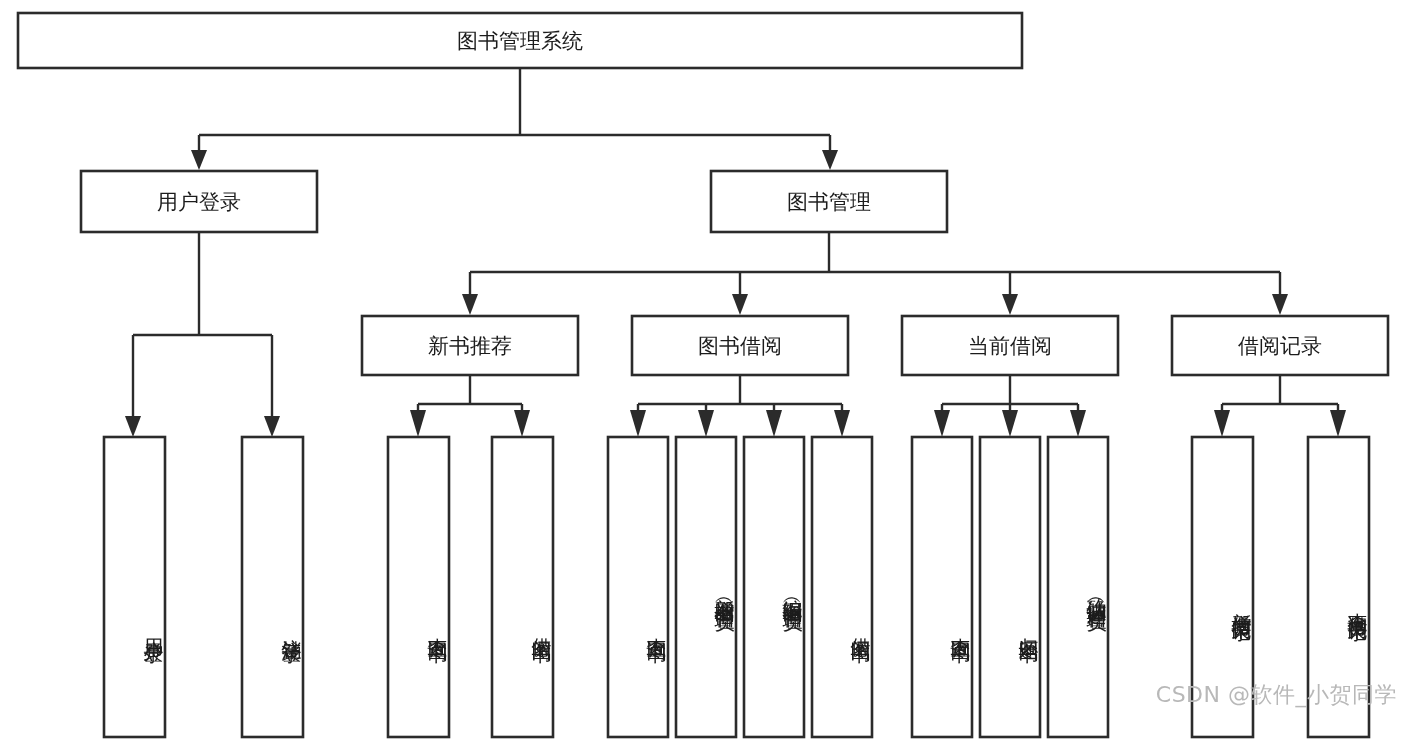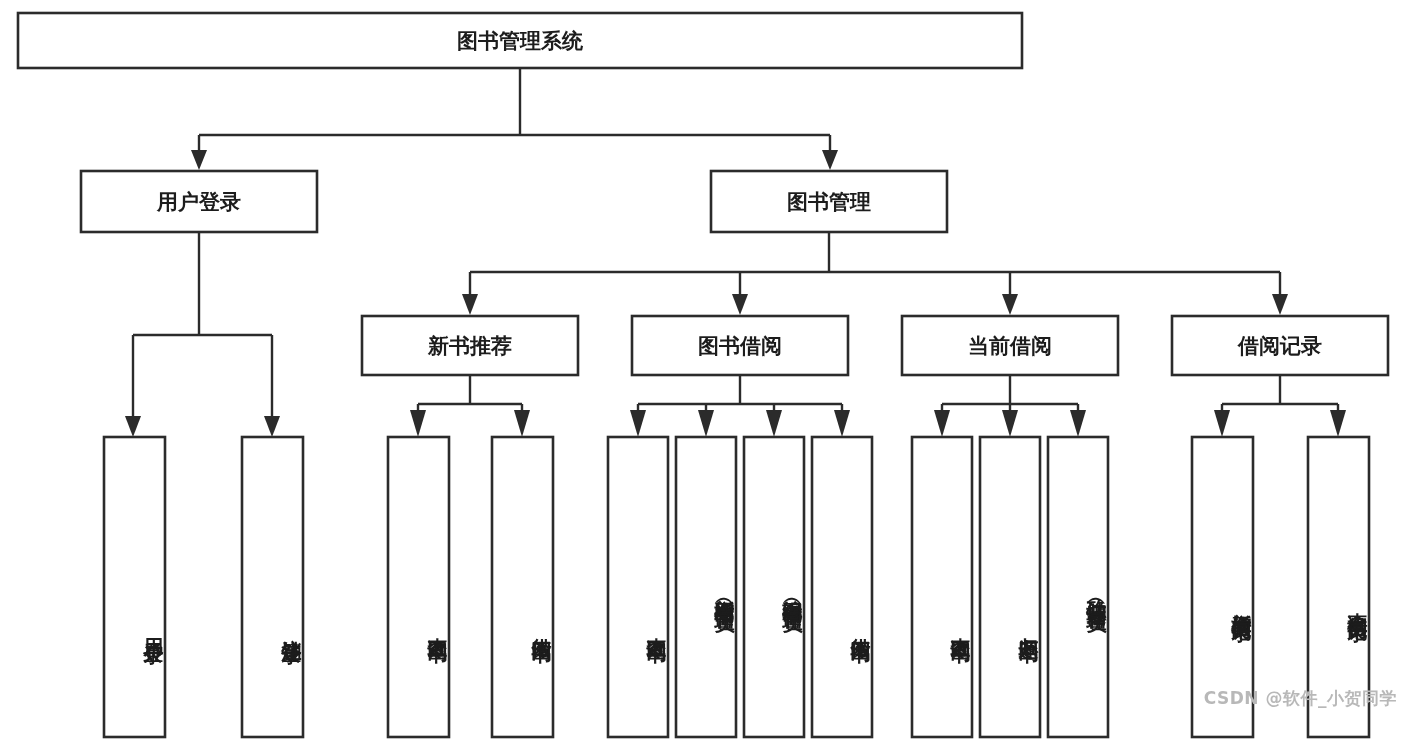--- a/index.html
+++ b/index.html
@@ -12,21 +12,20 @@
     width: 1405px;
     height: 747px;
     font-family: "DejaVu Sans", "Liberation Sans", sans-serif;
     overflow: hidden;
     position: relative;
   }
   #diagram-root {
     position: relative;
     width: 1405px;
     height: 714px;
-    font-weight: bold;
   }
   svg#tree-svg {
     position: absolute;
     left: 0;
     top: 0;
     width: 1405px;
     height: 747px;
     display: block;
   }
   .node-box {
@@ -65,21 +64,21 @@
     align-items: flex-start;
     justify-content: center;
     white-space: nowrap;
     pointer-events: none;
   }
   .watermark {
     position: absolute;
     right: 8px;
     bottom: 4px;
     font-family: "DejaVu Sans", "Liberation Sans", sans-serif;
-    font-size: 17px;
+    font-size: 22px;
     color: #b8b8b8;
     letter-spacing: 0.5px;
     white-space: nowrap;
   }
 </style>
 </head>
 <body>
 
 <div id="diagram-root">
 

